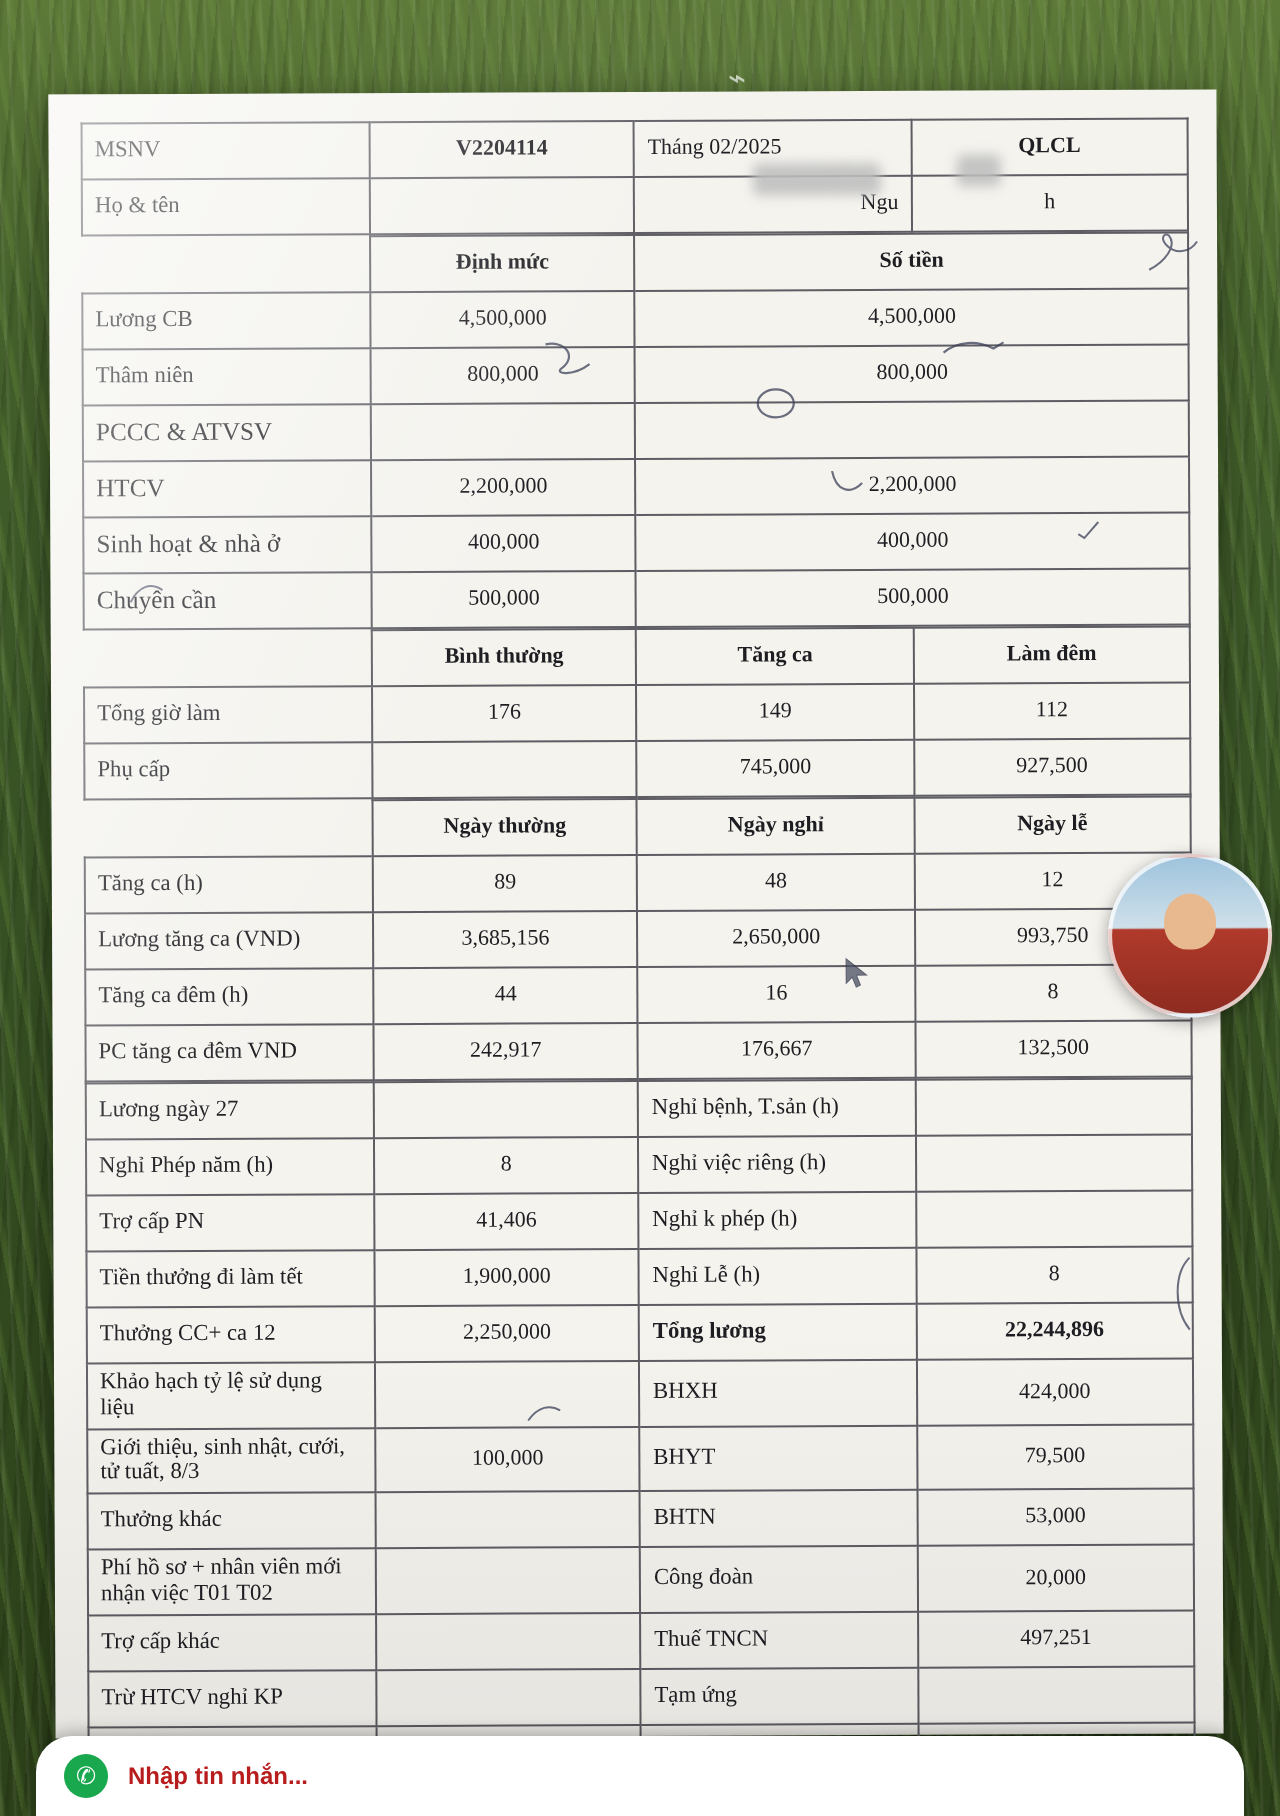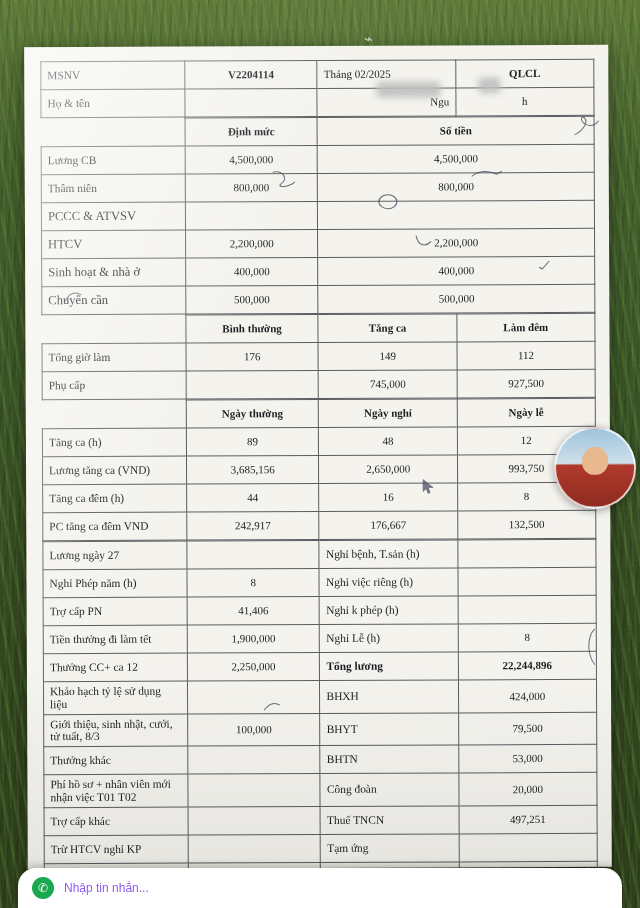--- a/index.html
+++ b/index.html
@@ -145,23 +145,24 @@
   .chat-dot {
     width: 22px; height: 22px; border-radius: 50%;
     background: #1aa84f;
     display: flex; align-items: center; justify-content: center;
     color: #fff; font-size: 12px;
     flex: 0 0 auto;
   }
   .bottom-text {
     font-family: "Liberation Sans", sans-serif;
     font-size: 12px;
-    color: #8b5cf6;
+    color: #b91c1c;
     white-space: nowrap;
     overflow: hidden;
+    font-weight: bold;
   }
   .top-mark {
     position: absolute;
     left: 364px;
     top: 30px;
     color: #d9e4d2;
     font-size: 15px;
     font-family: "DejaVu Serif", serif;
     opacity: .9;
   }

